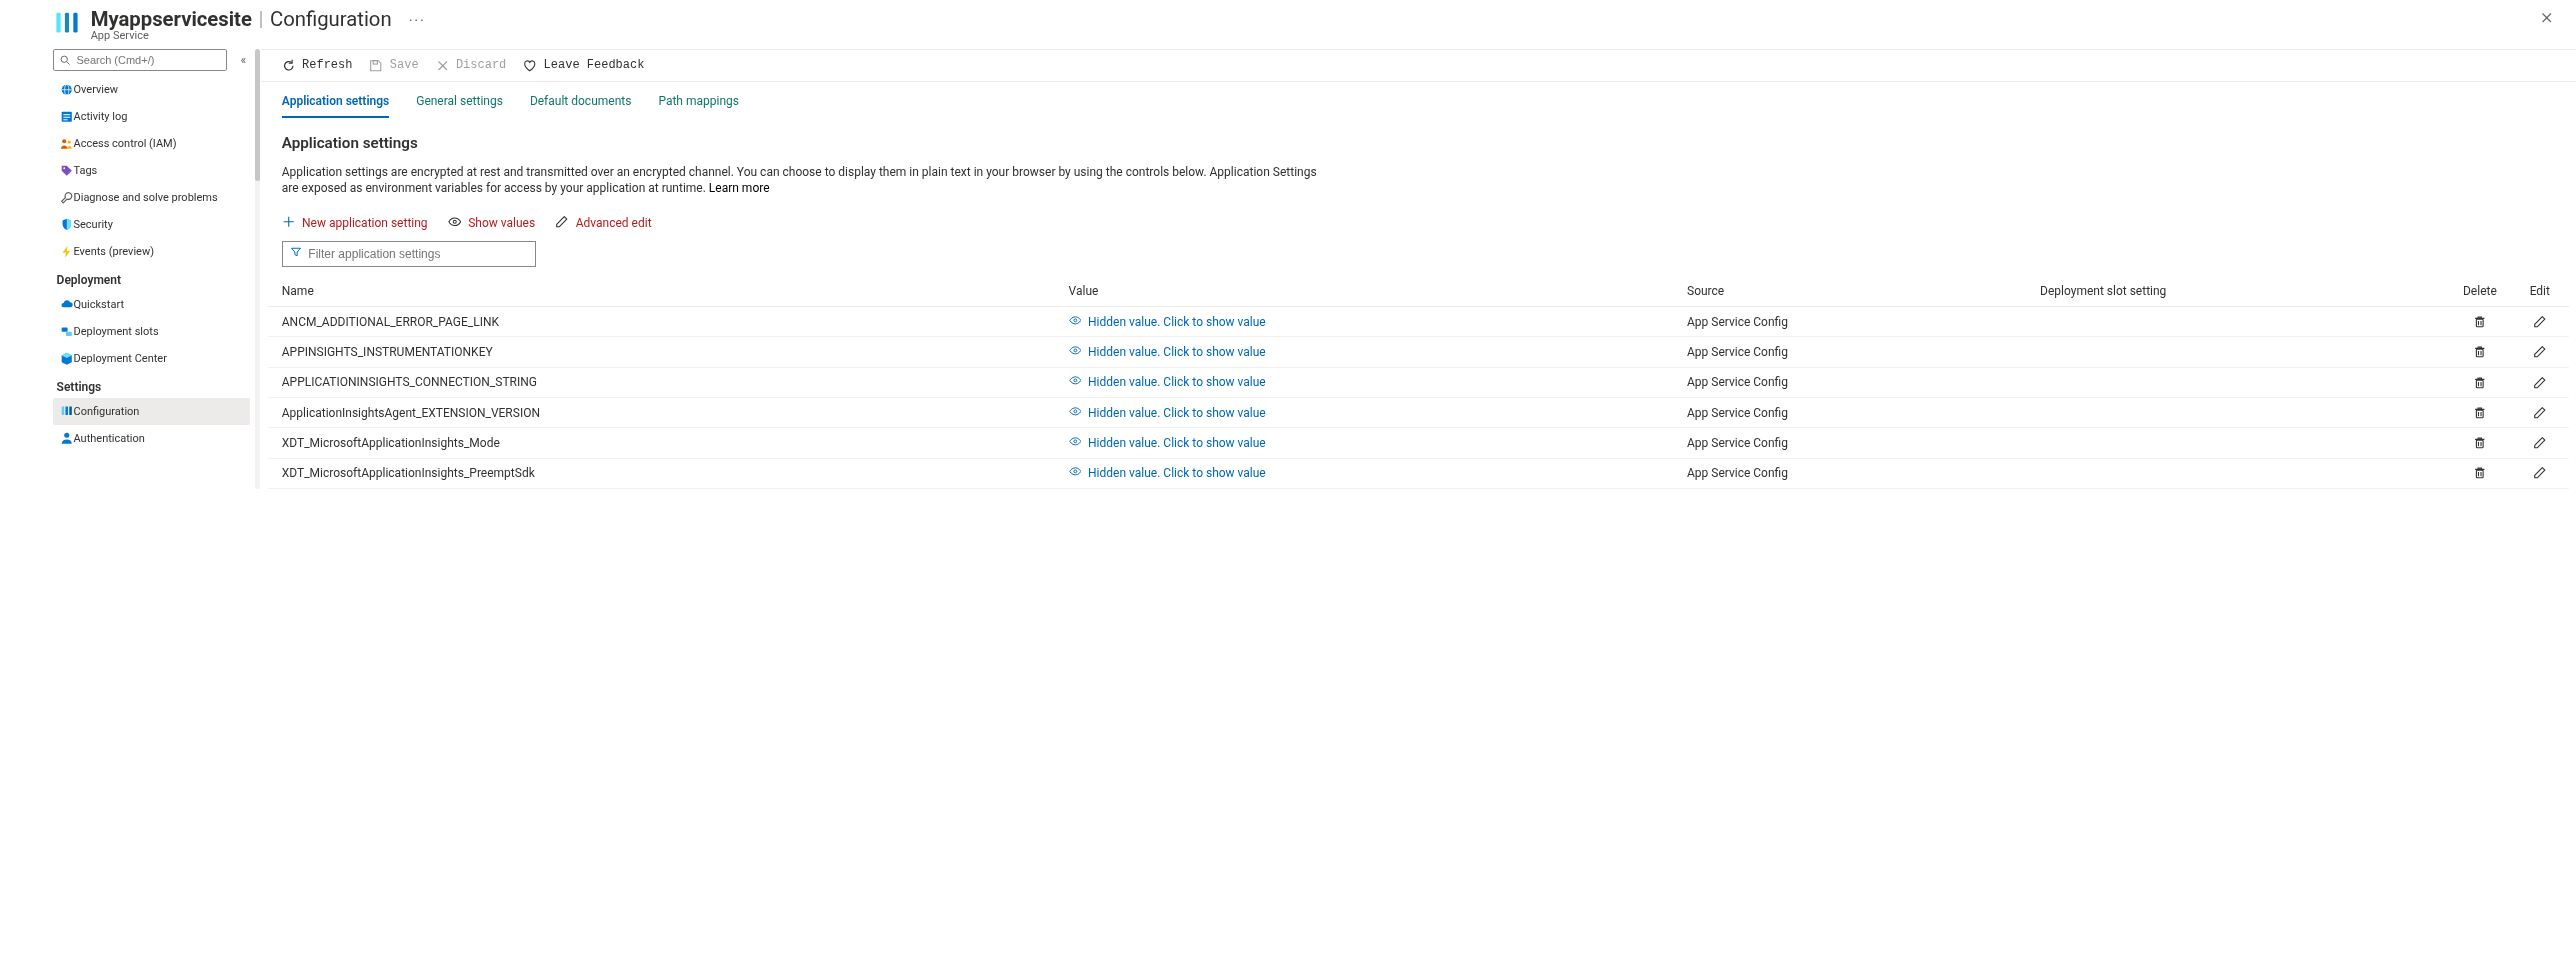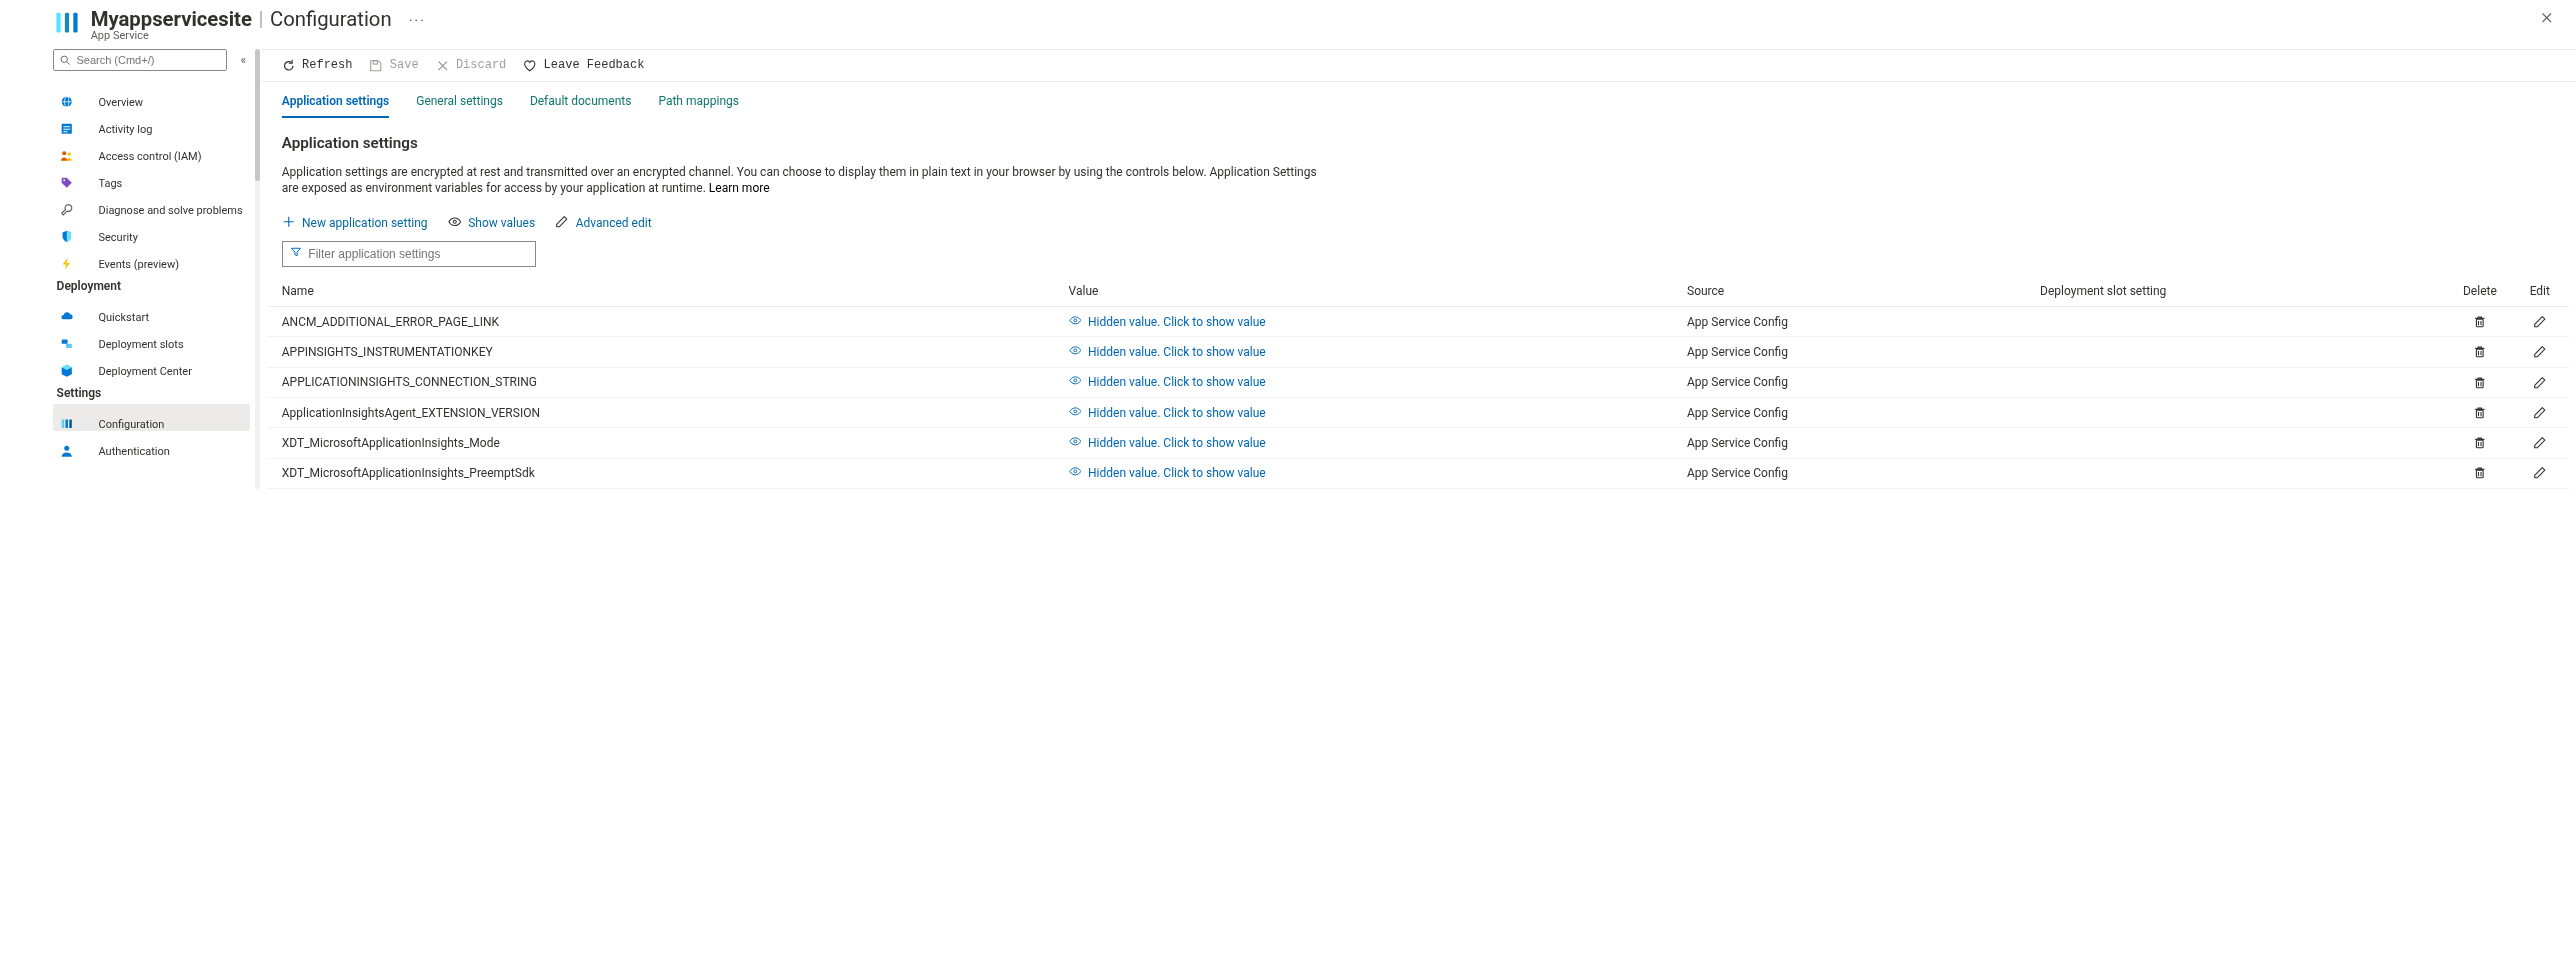--- a/index.html
+++ b/index.html
@@ -35,41 +35,41 @@
 
   .body-row { display:flex; width:100%; }
 
   
   .sidebar {
     width: 210px;
     flex-shrink: 0;
     padding: 0 3.4px 8.5px 10.2px;
     position: relative;
   }
-  .search-row { display:flex; align-items:center; gap:10.2px; margin-bottom: 11px; }
+  .search-row { display:flex; align-items:center; gap:10.2px; margin-bottom: 5px; }
   .search-box {
     flex:1;
     display:flex;
     align-items:center;
     border: 0.8px solid #8a8886;
     border-radius: 1.7px;
     height: 22px;
     padding: 0 5.1px;
     gap: 5.1px;
     background:#fff;
   }
   .search-box input {
     border:none; outline:none; font-size:11px; width:100%; color:#605e5c; font-style: normal;
   }
   .collapse-btn { font-size: 12px; color:#605e5c; cursor:pointer; padding:3.4px; }
 
   .nav-item {
     display:flex;
-    align-items:flex-end;
-    gap: 25px;
+    align-items:center;
+    gap: 0;
     height: 27px;
     padding: 0 6.8px;
     cursor:pointer;
     border-radius: 1.7px;
     font-size: 11px;
   }
   .nav-item.active { background:#edebe9; }
   .nav-item.active .nav-label { font-weight:400; }
   .nav-icon { width:13.5px; height:13.5px; display:flex; align-items:center; justify-content:center; }
   .nav-group {
@@ -131,21 +131,21 @@
   .desc { font-size: 12px; color:#323130; line-height: 1.35; max-width: 1050px; }
   .desc a { color:#000000; text-decoration:none; }
 
   .appset-toolbar {
     display:flex;
     align-items:center;
     gap: 20.3px;
     padding: 15.2px 20.3px 5.1px 20.3px;
     font-size:12px;
   }
-  .link-btn { display:flex; align-items:center; gap:6.8px; color:#0369a1; cursor:pointer; }
+  .link-btn { display:flex; align-items:center; gap:6.8px; color:#b91c1c; cursor:pointer; }
 
   .filter-box {
     margin: 5.1px 20.3px 8.5px 20.3px;
     width: 254px;
     display:flex;
     align-items:center;
     border:0.8px solid #8a8886;
     height:25.4px;
     padding: 0 6.8px;
     gap: 6.8px;

